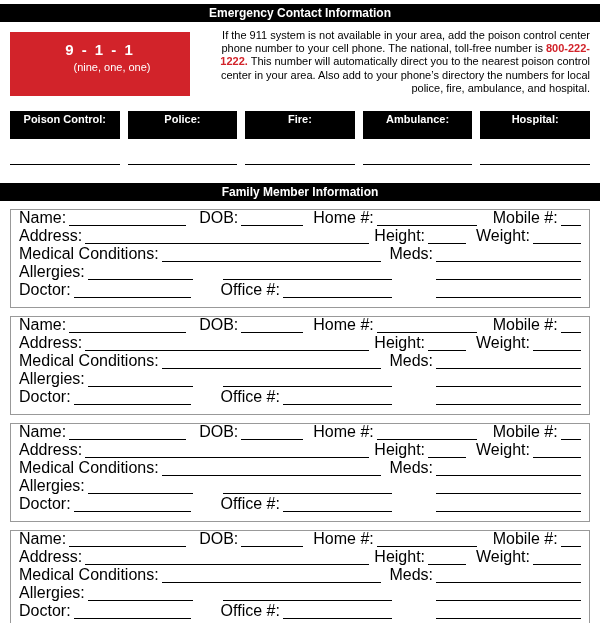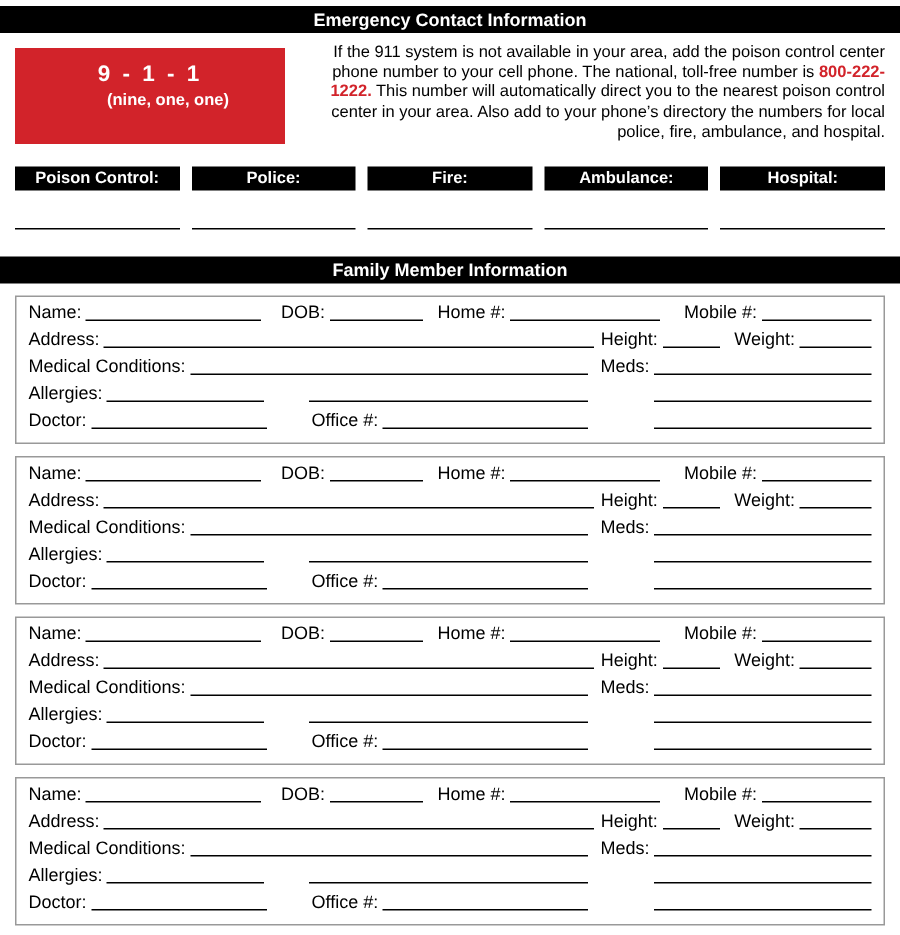--- a/index.html
+++ b/index.html
@@ -18,39 +18,39 @@
   .bar-top { margin-top:4px; }
   .bar-family { margin-top:18px; }
 
   .top-row { display:flex; margin:10px 10px 0 10px; }
   .red-box {
     width:180px; height:64px; flex:none;
     background:var(--accent_red, #d2232a);
     color:#fff; text-align:center; padding-top:7px;
   }
   .n911 { font-size:15px; font-weight:bold; letter-spacing:2px; line-height:22px; }
-  .n911-sub { font-size:11px; font-weight:bold; line-height:13px;padding-left:24px; }
+  .n911-sub { font-size:11px; font-weight:normal; line-height:13px;padding-left:24px; }
   .n911-cap { font-size:12.5px; font-weight:bold; line-height:15px; }
   .info-text { flex:1; margin-left:9px; margin-top:-3px; font-size:11px; line-height:13.2px;text-align:right; }
   .phone { color:var(--accent_red, #d2232a); font-weight:bold; }
 
   .contacts-row { display:flex; gap:8px; margin:15px 10px 0 10px; }
   .contact-label {
     flex:1; background:var(--bar_bg, #000); color:var(--bar_text, #fff);
-    font-weight:bold; font-size:11px; text-align:center; height:16px; line-height:16px;
+    font-weight:bold; font-size:11px; text-align:center; height:28px; line-height:16px;
   }
   .contacts-lines { display:flex; gap:8px; margin:0 10px; height:26px; }
   .contact-line { flex:1; border-bottom:1.5px solid #000; }
 
   .member-box {
     border:1px solid #999; margin:8px 10px 0 10px;
     height:99px; padding:1px 8px;
   }
   .frow { display:flex; align-items:flex-end; height:18px; }
-  .lbl { font-size:12px; white-space:nowrap; padding-bottom:2px;text-align:right; }
+  .lbl { font-size:16px; white-space:nowrap; padding-bottom:2px;text-align:right; }
   .line { border-bottom:1.5px solid #000; height:1px; margin-bottom:3px; margin-left:3px; display:block; flex:none; }
   .grow { flex:1 1 auto; }
   .w-name   { width:117px; } .w-dob    { width:62px; }
   .w-home   { width:100px; } .w-height { width:38px; }
   .w-weight { width:48px;  } .w-allerg { width:105px; }
   .w-doctor { width:117px; } .w-right  { width:145px; }
   .ml5  { margin-left:5px;  } .ml8  { margin-left:8px;  }
   .ml14 { margin-left:10px; } .ml15 { margin-left:13px; }
   .ml16 { margin-left:16px; } .ml30 { margin-left:30px; }
   .ml44 { margin-left:44px; }

